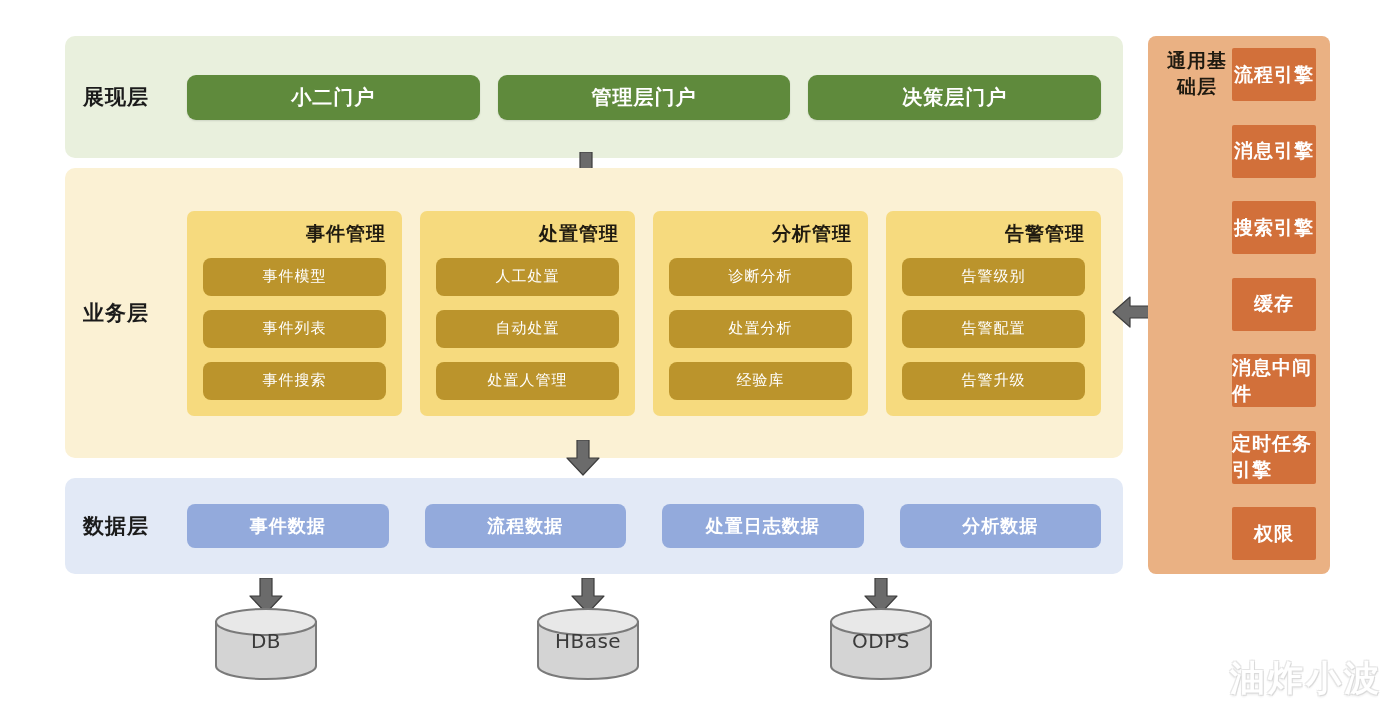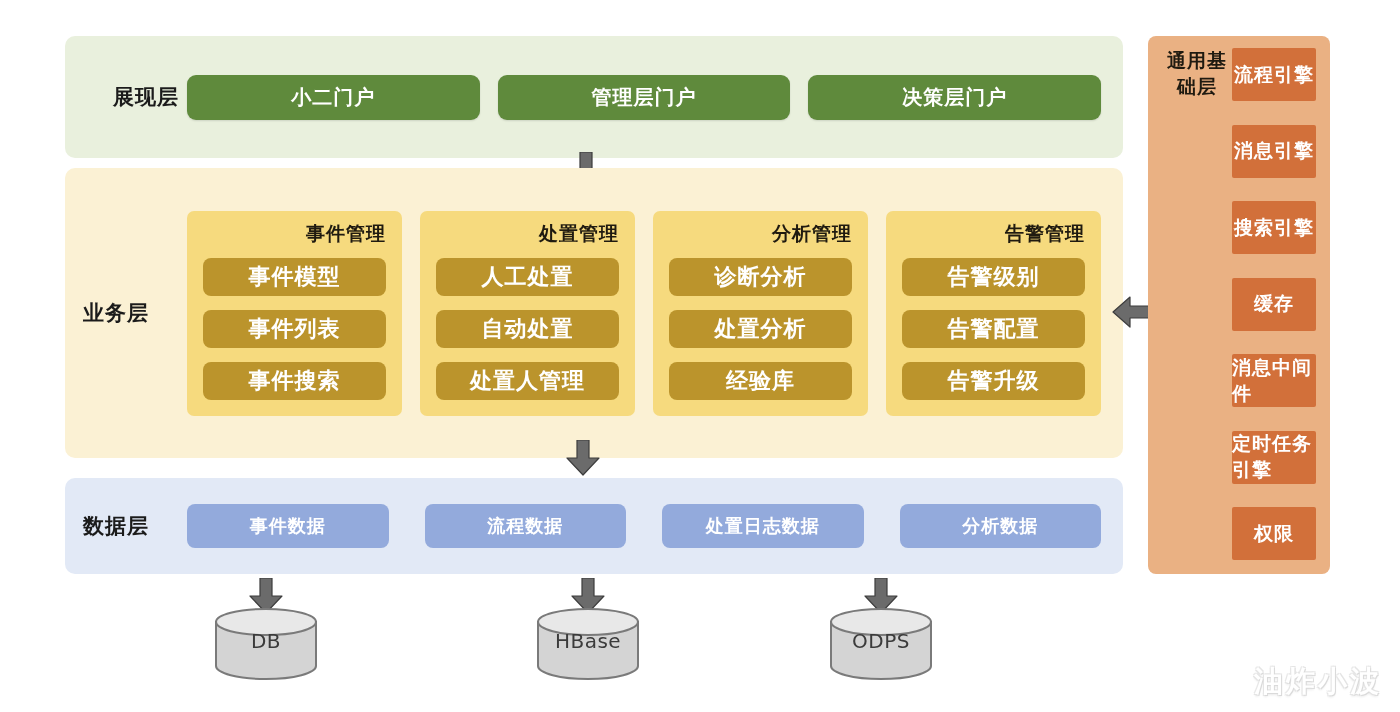--- a/index.html
+++ b/index.html
@@ -38,21 +38,20 @@
   }
 
   
   #presentation-layer {
     left: 65px;
     top: 36px;
     width: 1058px;
     height: 122px;
     background: #e9f0dd;
     padding: 0 22px 0 18px;
-    text-align: right;
   }
   #presentation-layer .layer-label { width: 96px; }
   .portal-row {
     flex: 1 1 auto;
     display: flex;
     gap: 18px;
     padding-left: 8px;
   }
   .portal-btn {
     flex: 1 1 0;
@@ -104,22 +103,22 @@
     margin-bottom: 11px;
   }
   .biz-item {
     height: 38px;
     background: #bb942c;
     border-radius: 8px;
     display: flex;
     align-items: center;
     justify-content: center;
     color: #ffffff;
-    font-size: 22px;
-    font-weight: 700;
+    font-size: 15px;
+    font-weight: 400;
     letter-spacing: 1px;
     margin-bottom: 14px;
   }
   .biz-item:last-child { margin-bottom: 0; }
 
   
   #data-layer {
     left: 65px;
     top: 478px;
     width: 1058px;
@@ -215,21 +214,21 @@
     color: #3b3b3b;
     font-family: "DejaVu Sans", "Liberation Sans", sans-serif;
     letter-spacing: 0.5px;
   }
 
   
   #watermark {
     position: absolute;
     right: 18px;
     bottom: 10px;
-    font-size: 29px;
+    font-size: 35px;
     font-weight: 700;
     letter-spacing: 3px;
     color: #ffffff;
     text-shadow:
        1px 1px 0 #d9d9d9,
       -1px 1px 0 #e4e4e4,
        1px -1px 0 #e4e4e4,
       -1px -1px 0 #e9e9e9,
        0 2px 3px rgba(0,0,0,0.10);
     opacity: 0.95;

